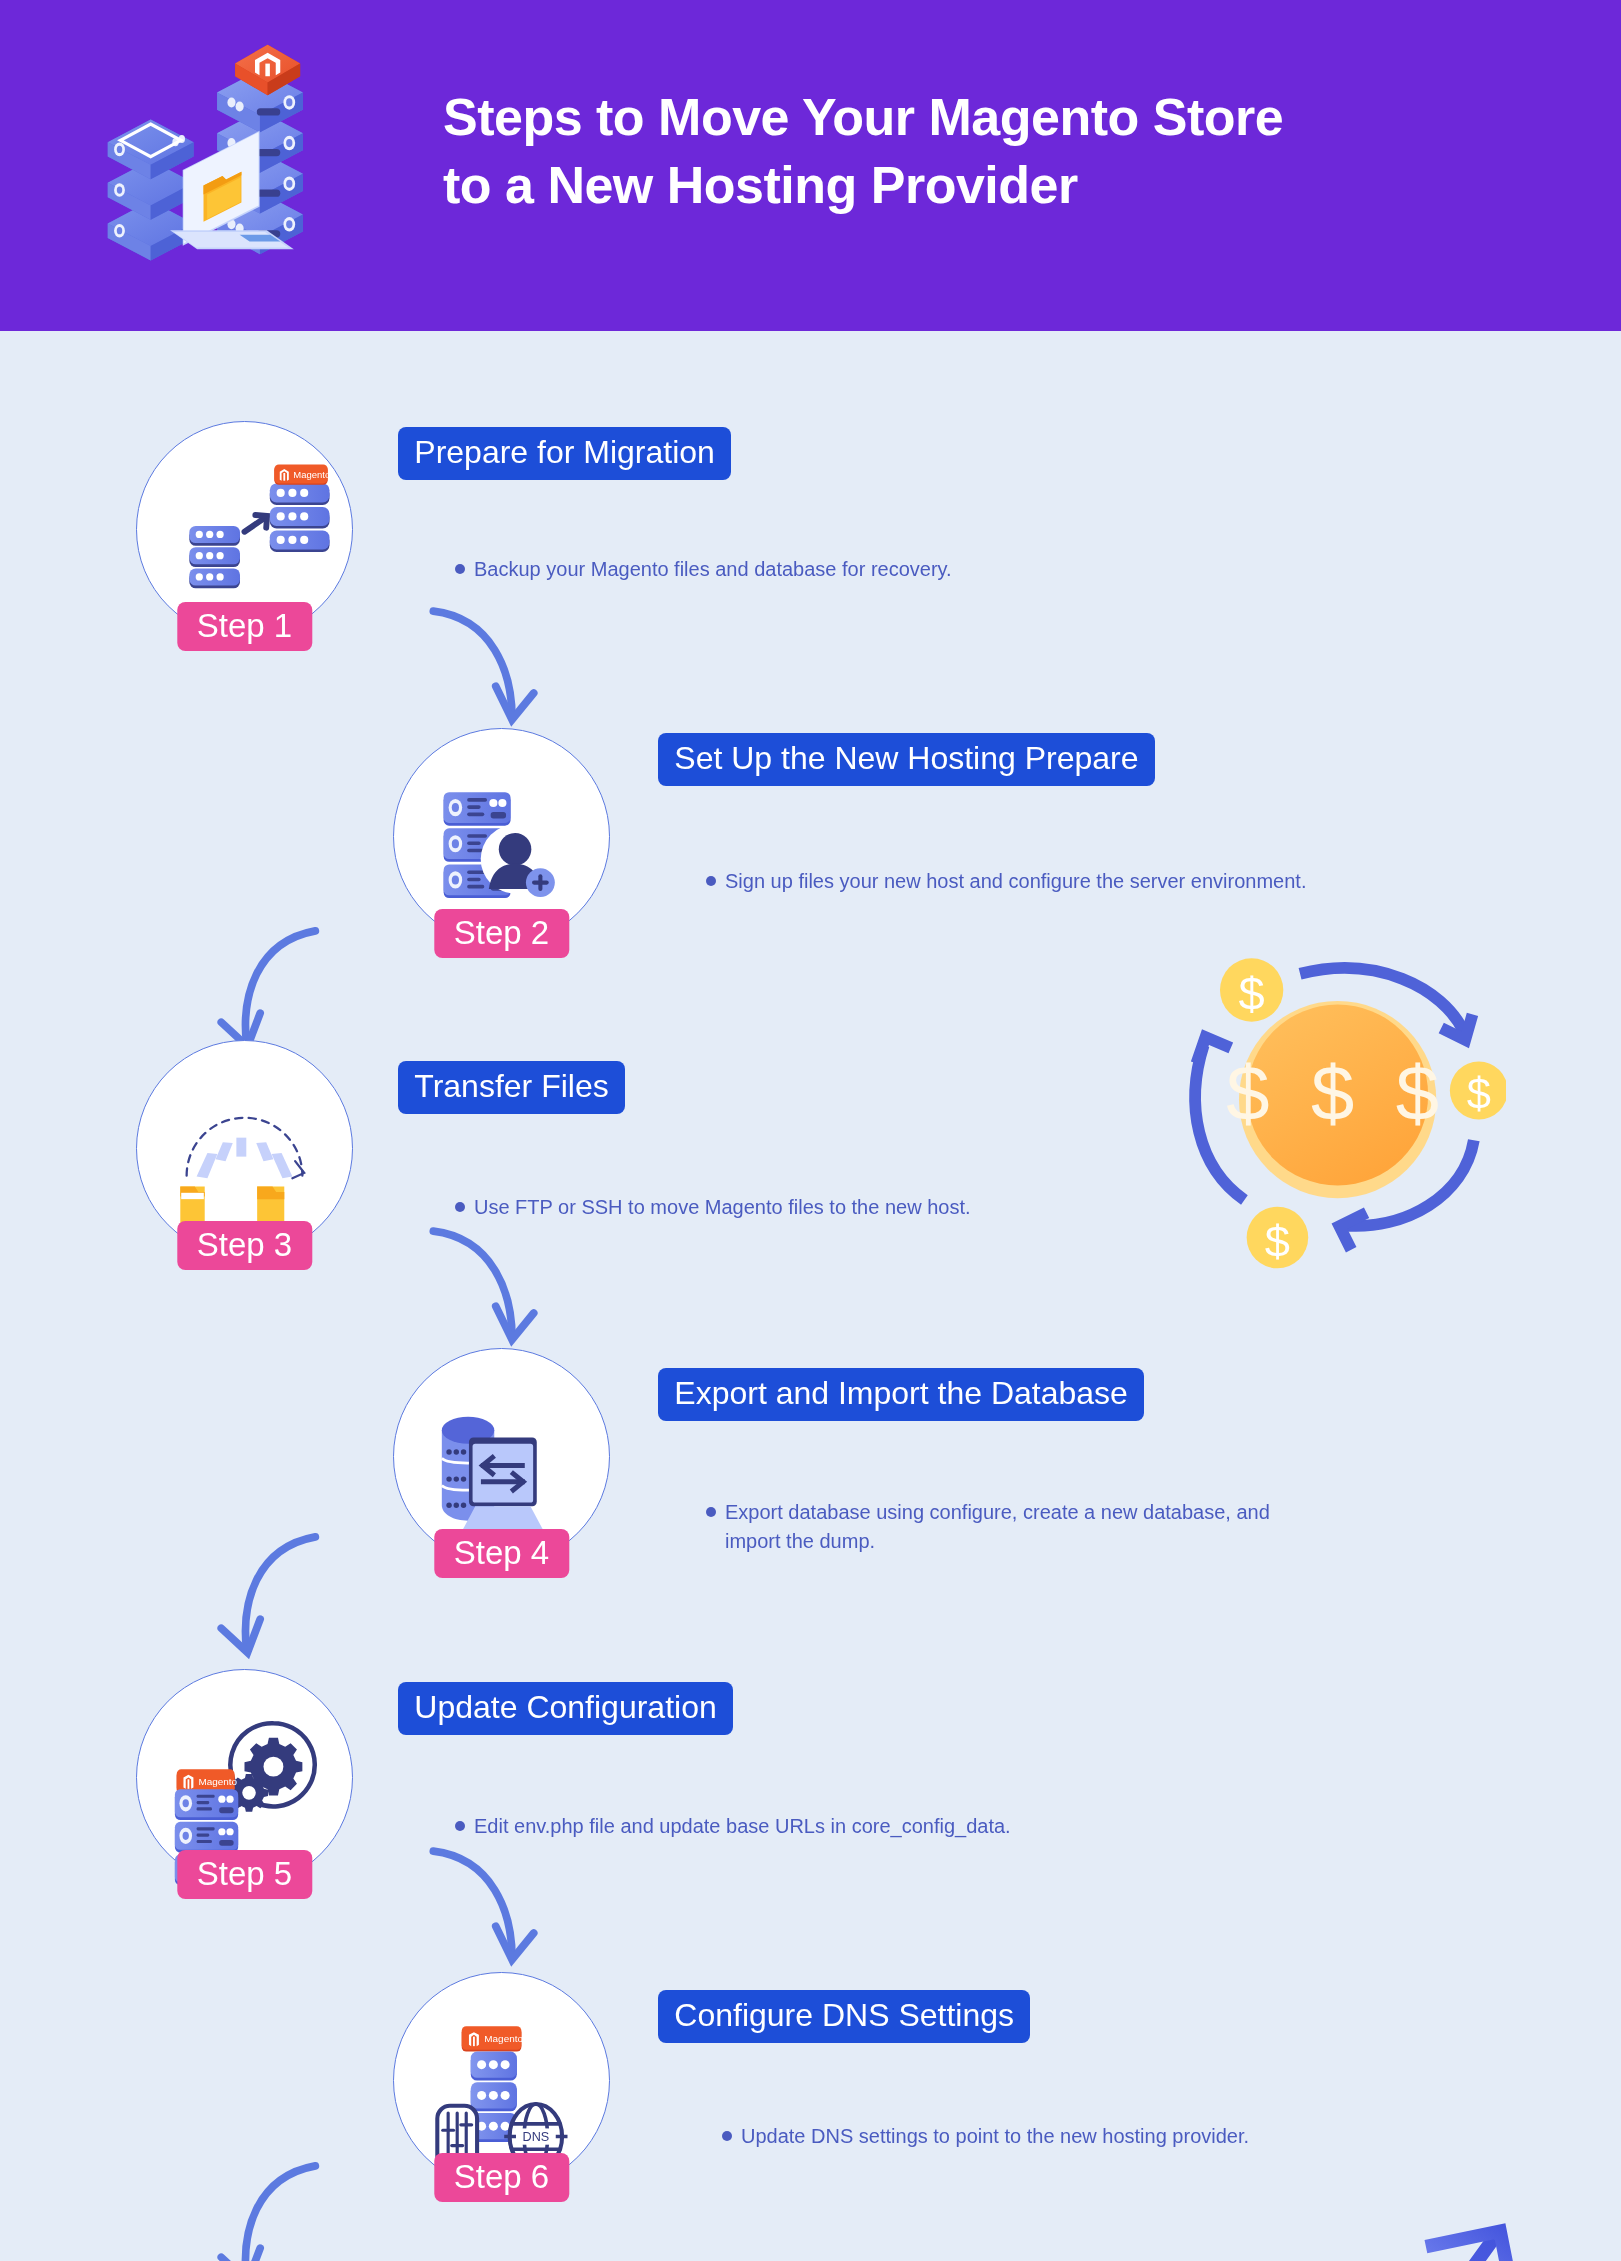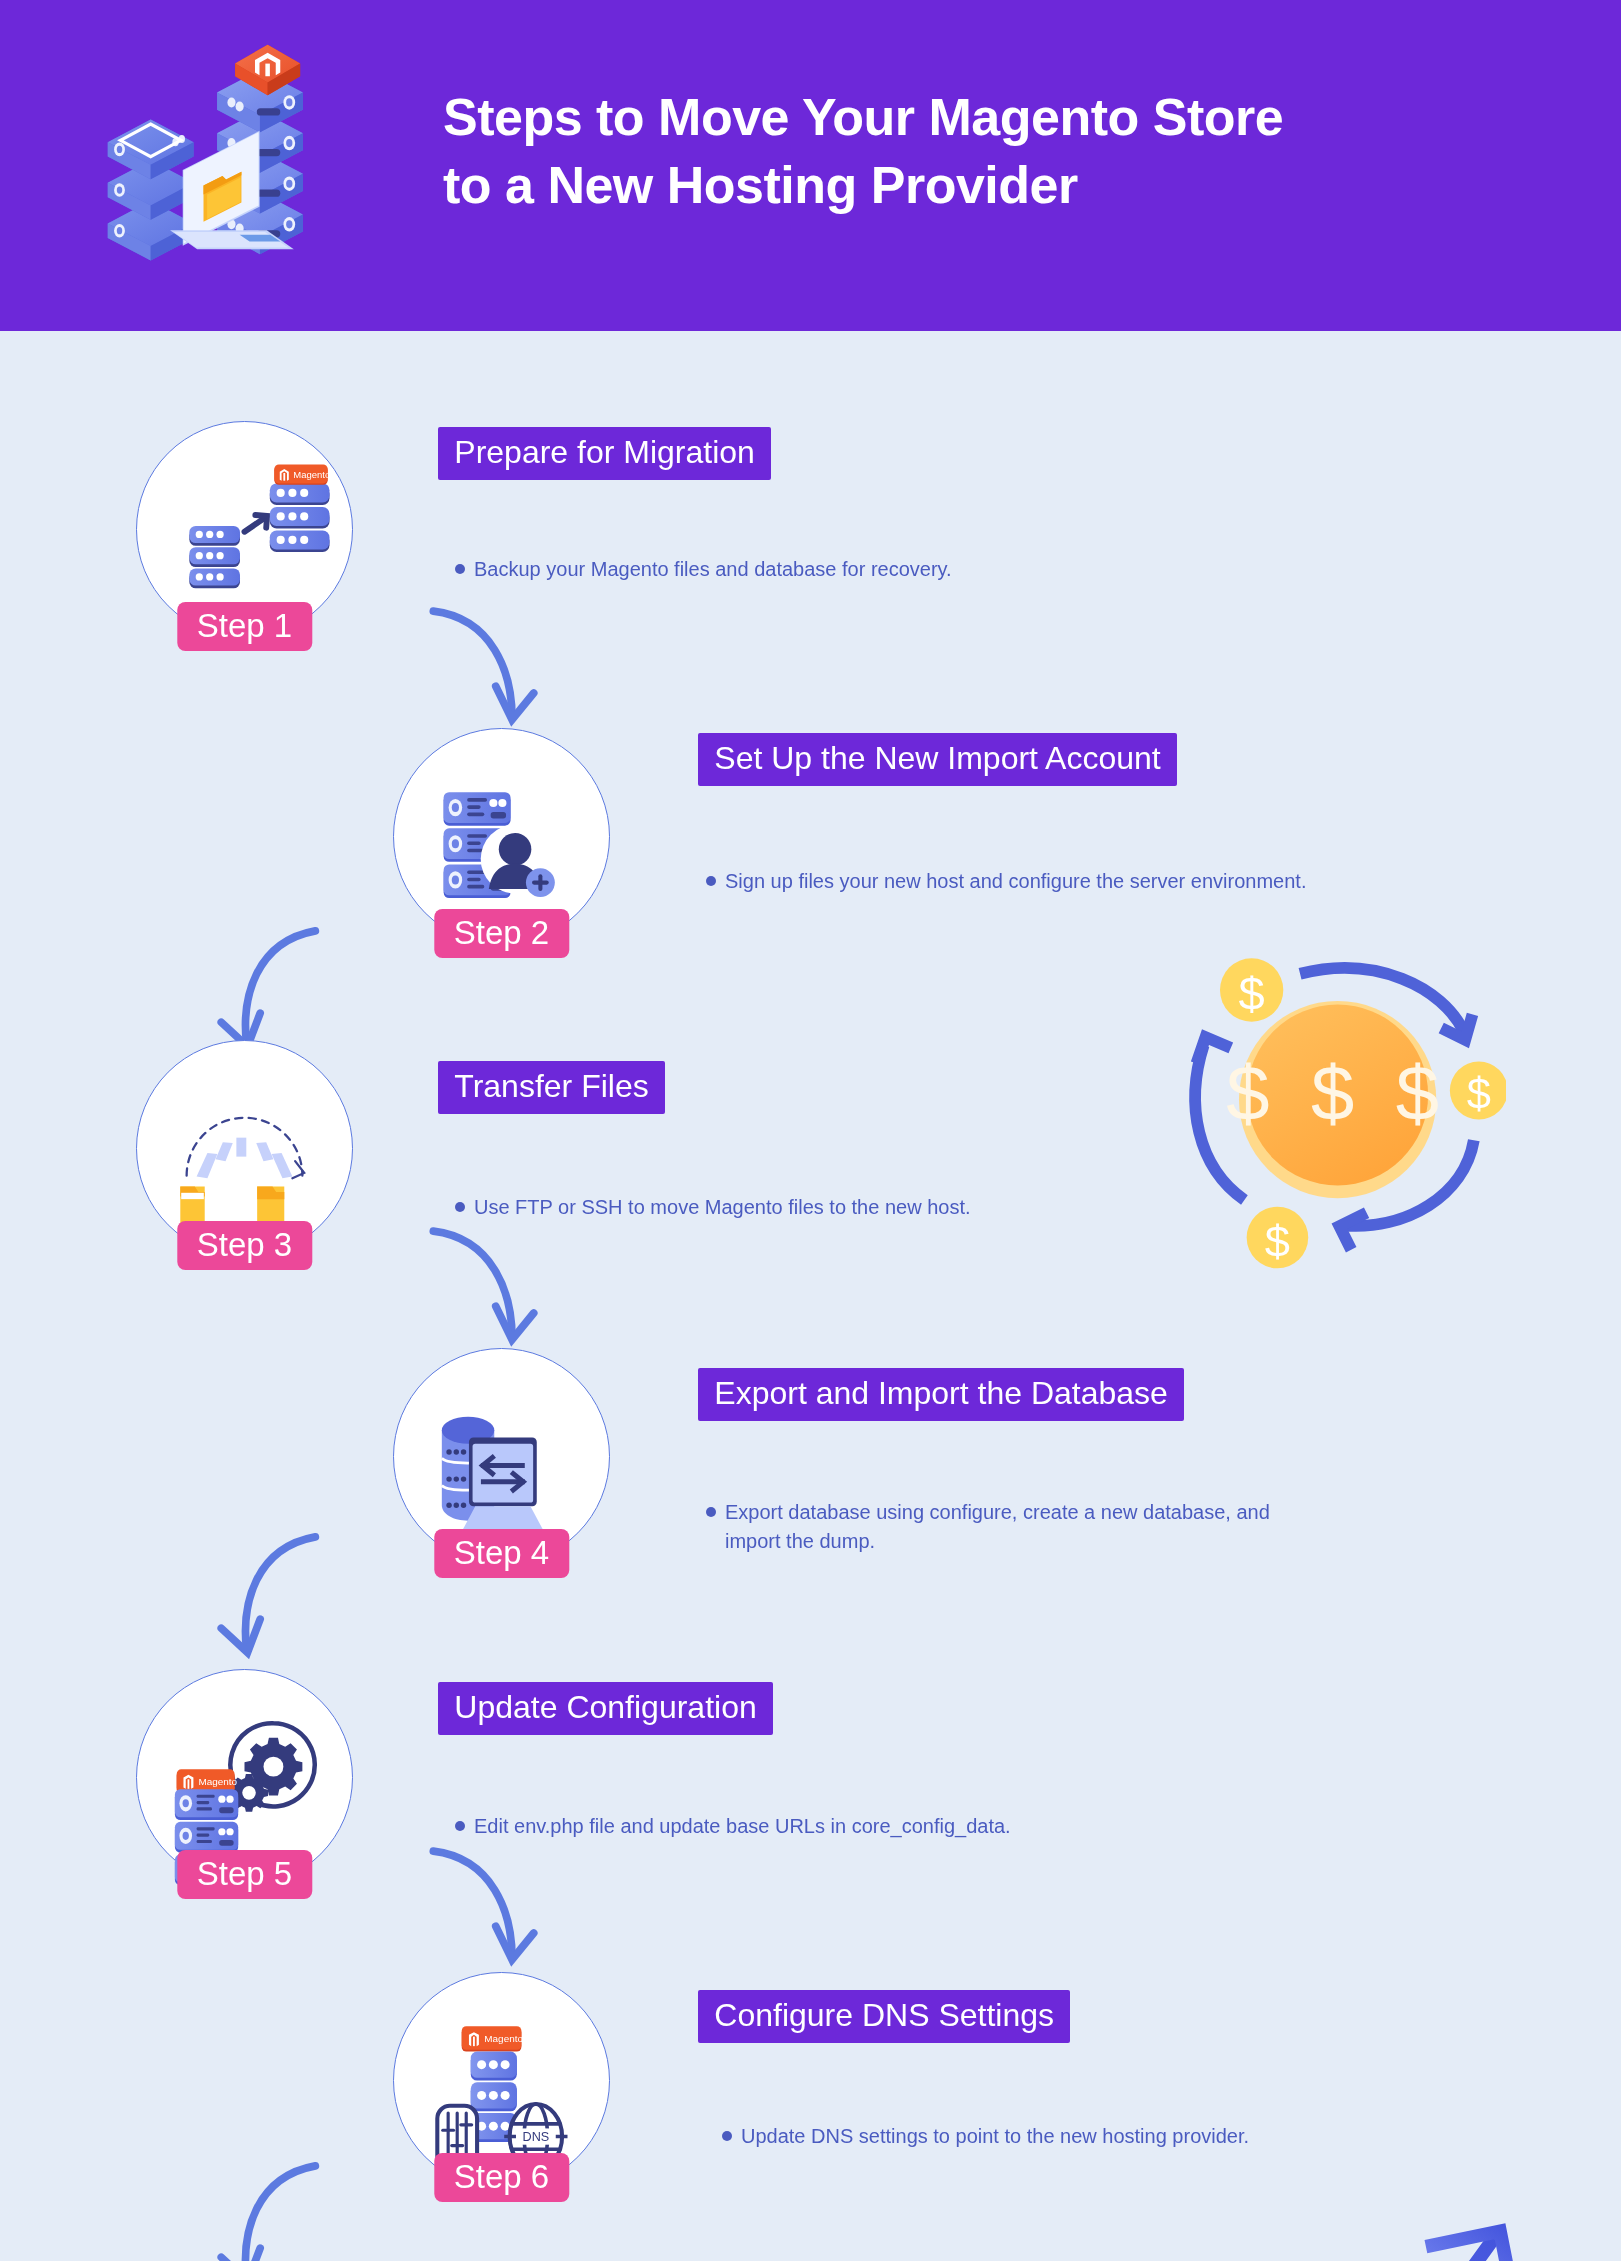--- a/index.html
+++ b/index.html
@@ -65,28 +65,27 @@
     color: #ffffff;
     border-radius: 8.1px;
     padding: 7.2px 20px 9px 20px;
     font-size: 33px;
     line-height: 1;
     white-space: nowrap;
     font-weight: normal;
   }
   .chip {
     position: absolute;
-    background: #6d28d9;
+    background: #1d4ed8;
     color: #ffffff;
-    border-radius: 2px;
+    border-radius: 8px;
     padding: 9px 16.3px 11.8px 16.3px;
     font-size: 32px;
     line-height: 1;
     white-space: nowrap;
-    margin-left: 40px;
   }
   .bullets {
     position: absolute;
     color: #4a5bc0;
     font-size: 20px;
     line-height: 1.45;
     margin-top: 44px;
   }
   .bullet {
     position: relative;
@@ -475,21 +474,21 @@
         <path d="M34 146 C 40 104 66 90 92 90 C 118 90 144 104 150 146 Z" fill="#343b7d"></path>
         <circle cx="148" cy="132" r="32" fill="#7e93ec"></circle>
         <g stroke="#343b7d" stroke-width="9" stroke-linecap="round">
           <path d="M148 118 L148 146"></path>
             <path d="M134 132 L162 132"></path>
         </g>
       </g>
     </svg>
     <div class="step-badge">Step 2</div>
   </div>
-  <div class="chip" style="left:658px; top:733px;">Set Up the New Import Account</div>
+  <div class="chip" style="left:658px; top:733px;">Set Up the New Hosting Prepare</div>
   <div class="bullets" style="left:703px; top:823px; width:904px;">
     <div class="bullet">Sign up files your new host and configure the server environment.</div>
   </div>
 
   <div class="circle-wrap" style="left:136px; top:1040px;">
     <div class="circle"></div>
     <svg class="circle-icon" viewBox="0 0 480 480">
 
       <path d="M112 300 A 128 128 0 0 1 368 300" fill="none" stroke="#3b4490" stroke-width="5" stroke-dasharray="16 14" stroke-linecap="round"></path>
       <path d="M352 268 L372 294 L346 306" fill="none" stroke="#3b4490" stroke-width="5" stroke-linecap="round"></path>

